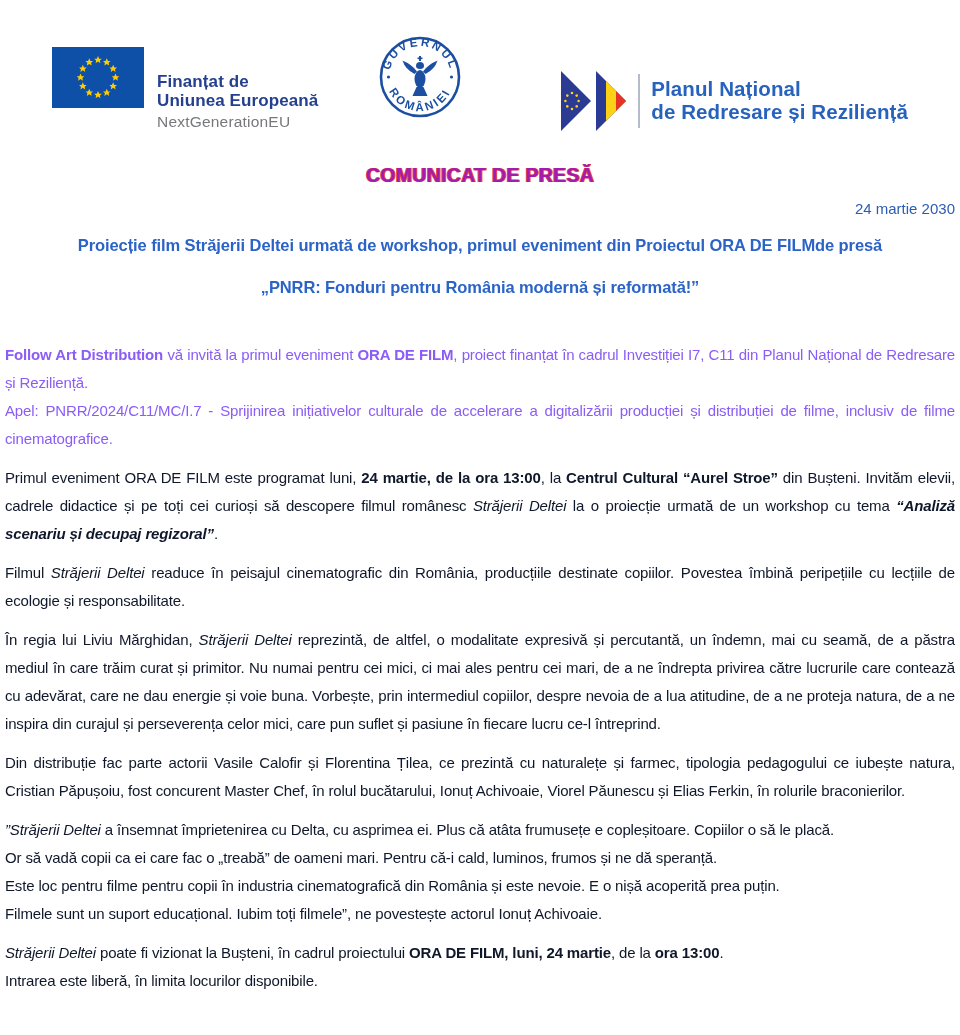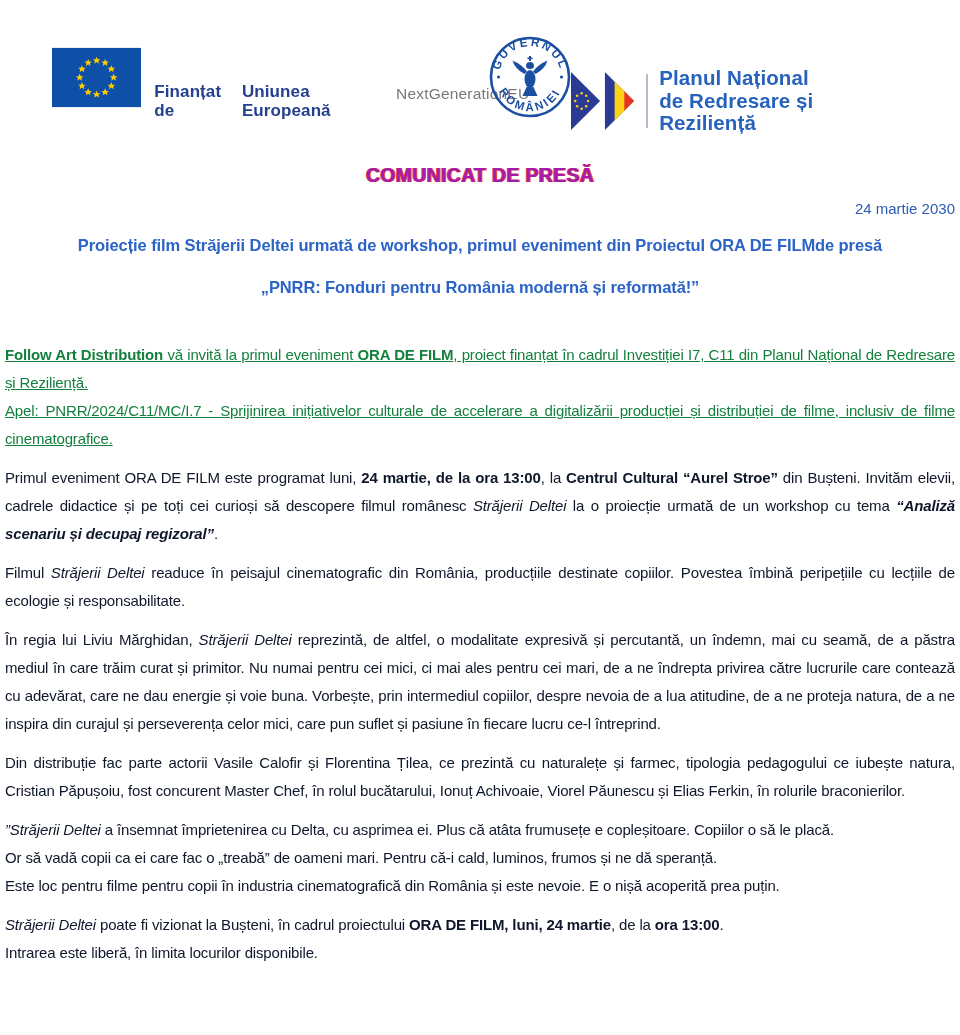--- a/index.html
+++ b/index.html
@@ -6,21 +6,21 @@
   .page{
     width:960px;height:1035px;overflow:hidden;background:#ffffff;
     font-family:"Liberation Sans",sans-serif;position:relative;box-sizing:border-box;
   }
   
   .logos-row{
     display:flex;align-items:center;justify-content:space-between;
     padding:36px 52px 0 52px;height:82px;
   }
   .eu-logo{display:flex;align-items:center;gap:13px;}
-  .eu-text{display:flex;flex-direction:row;line-height:1.12;margin-top:48px;}
+  .eu-text{display:flex;flex-direction:column;line-height:1.12;margin-top:48px;}
   .eu-text .l1,.eu-text .l2{font-weight:bold;font-size:17px;color:#25408f;letter-spacing:.1px;}
   .eu-text .l3{font-size:15.5px;color:#77787b;margin-top:3px;letter-spacing:.2px;}
   .gov-seal{flex:0 0 auto;margin-left:-40px;}
   .pnrr-logo{display:flex;align-items:center;gap:11px;margin-top:48px;}
   .pnrr-divider{width:2px;height:54px;background:#b5bcc9;}
   .pnrr-text{display:flex;flex-direction:column;line-height:1.12;}
   .pnrr-text span{font-weight:bold;font-size:20.5px;color:#2763bd;letter-spacing:.1px;}
   
   .doc-title{
     text-align:center;margin-top:46px;font-size:19.5px;font-weight:bold;
@@ -38,21 +38,21 @@
   .doc-h1{margin-top:19px;}
   .doc-h2{margin-top:23px;}
   
   .body-text{padding:0 5px;margin-top:44px;}
   .para{
     margin:11px 0 0 0;font-size:15px;line-height:28px;text-align:justify;
     color:#0f172a;letter-spacing:-.15px;
   }
   .para.first{margin-top:0;}
   .para.tight{margin-top:0;}
-  .para.dark{color:#15803d;text-decoration:underline;}
+  .para.dark{color:#8b5cf6;}
   .b{font-weight:bold;}
   .i{font-style:italic;}
 </style>
 </head>
 <body>
 
 <div class="page">
 
   <div class="logos-row">
 
@@ -140,16 +140,17 @@
   <div class="body-text">
     <p class="para dark first"><span class="b">Follow Art Distribution</span><span> vă invită la primul eveniment </span><span class="b">ORA DE FILM</span><span>, proiect finanțat în cadrul Investiției I7, C11 din Planul Național de Redresare și Reziliență.</span></p>
     <p class="para dark tight"><span>Apel: PNRR/2024/C11/MC/I.7 - Sprijinirea inițiativelor culturale de accelerare a digitalizării producției și distribuției de filme, inclusiv de filme cinematografice.</span></p>
     <p class="para"><span>Primul eveniment ORA DE FILM este programat luni, </span><span class="b">24 martie, de la ora 13:00</span><span>, la </span><span class="b">Centrul Cultural “Aurel Stroe”</span><span> din Bușteni. Invităm elevii, cadrele didactice și pe toți cei curioși să descopere filmul românesc </span><span class="i">Străjerii Deltei</span><span> la o proiecție urmată de un workshop cu tema </span><span class="b i">“Analiză scenariu și decupaj regizoral”</span><span>.</span></p>
     <p class="para"><span>Filmul </span><span class="i">Străjerii Deltei</span><span> readuce în peisajul cinematografic din România, producțiile destinate copiilor. Povestea îmbină peripețiile cu lecțiile de ecologie și responsabilitate.</span></p>
     <p class="para"><span>În regia lui Liviu Mărghidan, </span><span class="i">Străjerii Deltei</span><span> reprezintă, de altfel, o modalitate expresivă și percutantă, un îndemn, mai cu seamă, de a păstra mediul în care trăim curat și primitor. Nu numai pentru cei mici, ci mai ales pentru cei mari, de a ne îndrepta privirea către lucrurile care contează cu adevărat, care ne dau energie și voie buna. Vorbește, prin intermediul copiilor, despre nevoia de a lua atitudine, de a ne proteja natura, de a ne inspira din curajul și perseverența celor mici, care pun suflet și pasiune în fiecare lucru ce-l întreprind.</span></p>
     <p class="para"><span>Din distribuție fac parte actorii Vasile Calofir și Florentina Țilea, ce prezintă cu naturalețe și farmec, tipologia pedagogului ce iubește natura, Cristian Păpușoiu, fost concurent Master Chef, în rolul bucătarului, Ionuț Achivoaie, Viorel Păunescu și Elias Ferkin, în rolurile braconierilor.</span></p>
     <p class="para"><span class="i">”Străjerii Deltei</span><span> a însemnat împrietenirea cu Delta, cu asprimea ei. Plus că atâta frumusețe e copleșitoare. Copiilor o să le placă.</span></p>
     <p class="para tight"><span>Or să vadă copii ca ei care fac o „treabă” de oameni mari. Pentru că-i cald, luminos, frumos și ne dă speranță.</span></p>
     <p class="para tight"><span>Este loc pentru filme pentru copii în industria cinematografică din România și este nevoie. E o nișă acoperită prea puțin.</span></p>
+    <p class="para tight"><span>Filmele sunt un suport educațional. Iubim toți filmele”, ne povestește actorul Ionuț Achivoaie.</span></p>
     <p class="para"><span class="i">Străjerii Deltei</span><span> poate fi vizionat la Bușteni, în cadrul proiectului </span><span class="b">ORA DE FILM, luni, 24 martie</span><span>, de la </span><span class="b">ora 13:00</span><span>.</span></p>
     <p class="para tight"><span>Intrarea este liberă, în limita locurilor disponibile.</span></p>
   </div>
 </div>
 
 </body></html>

